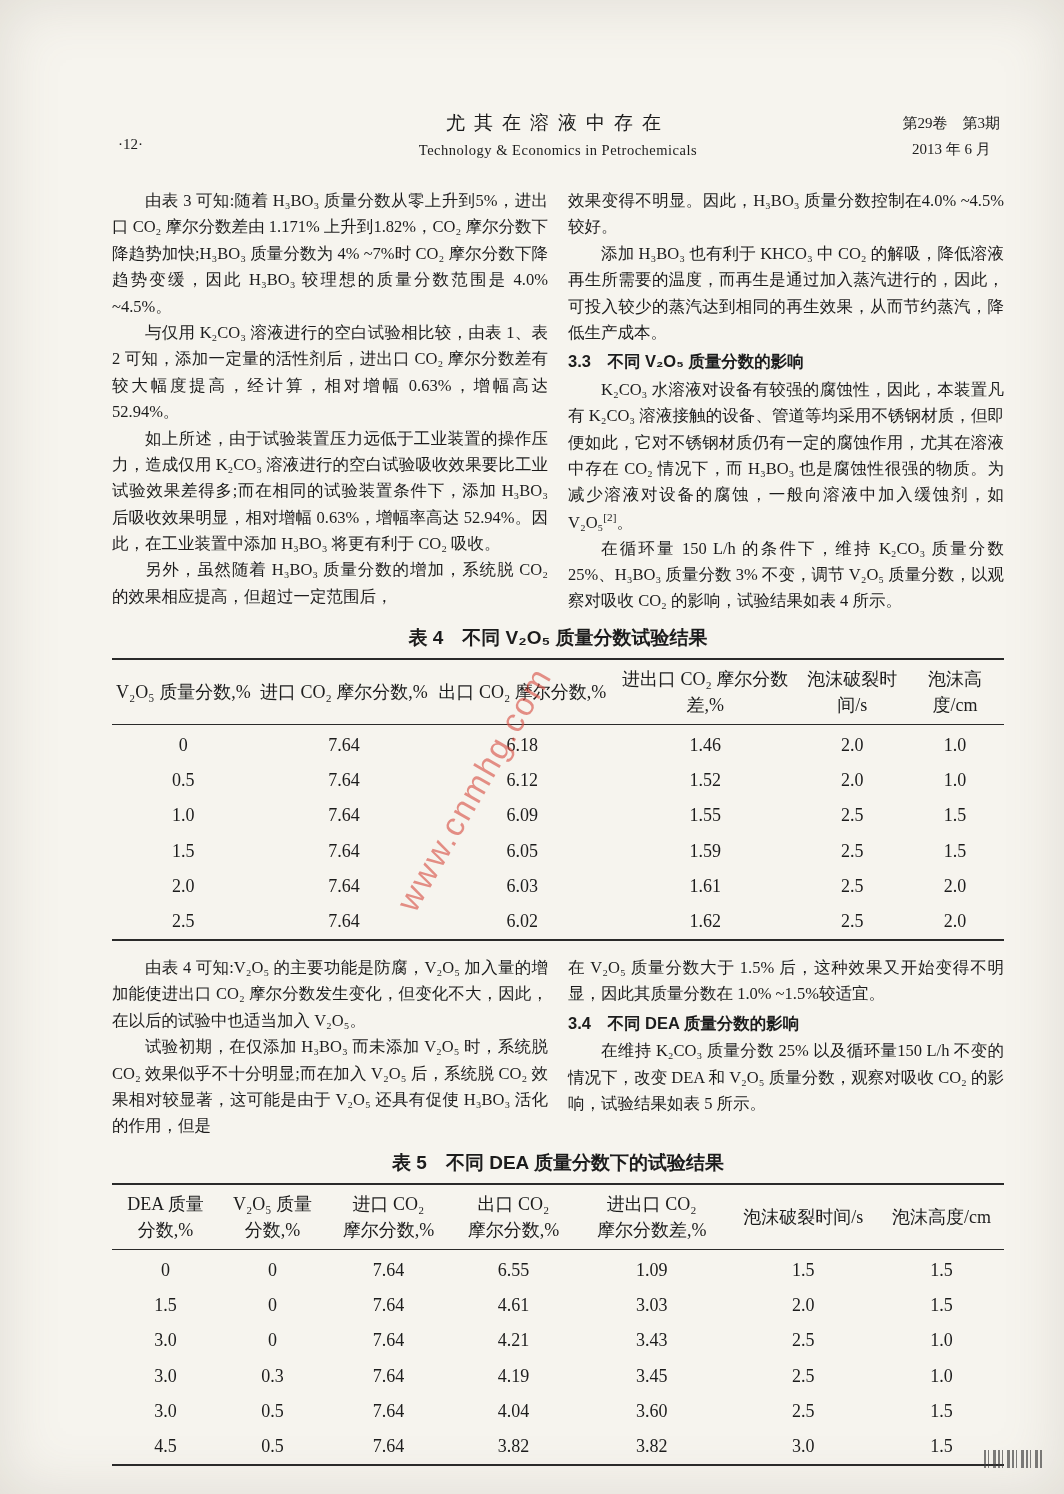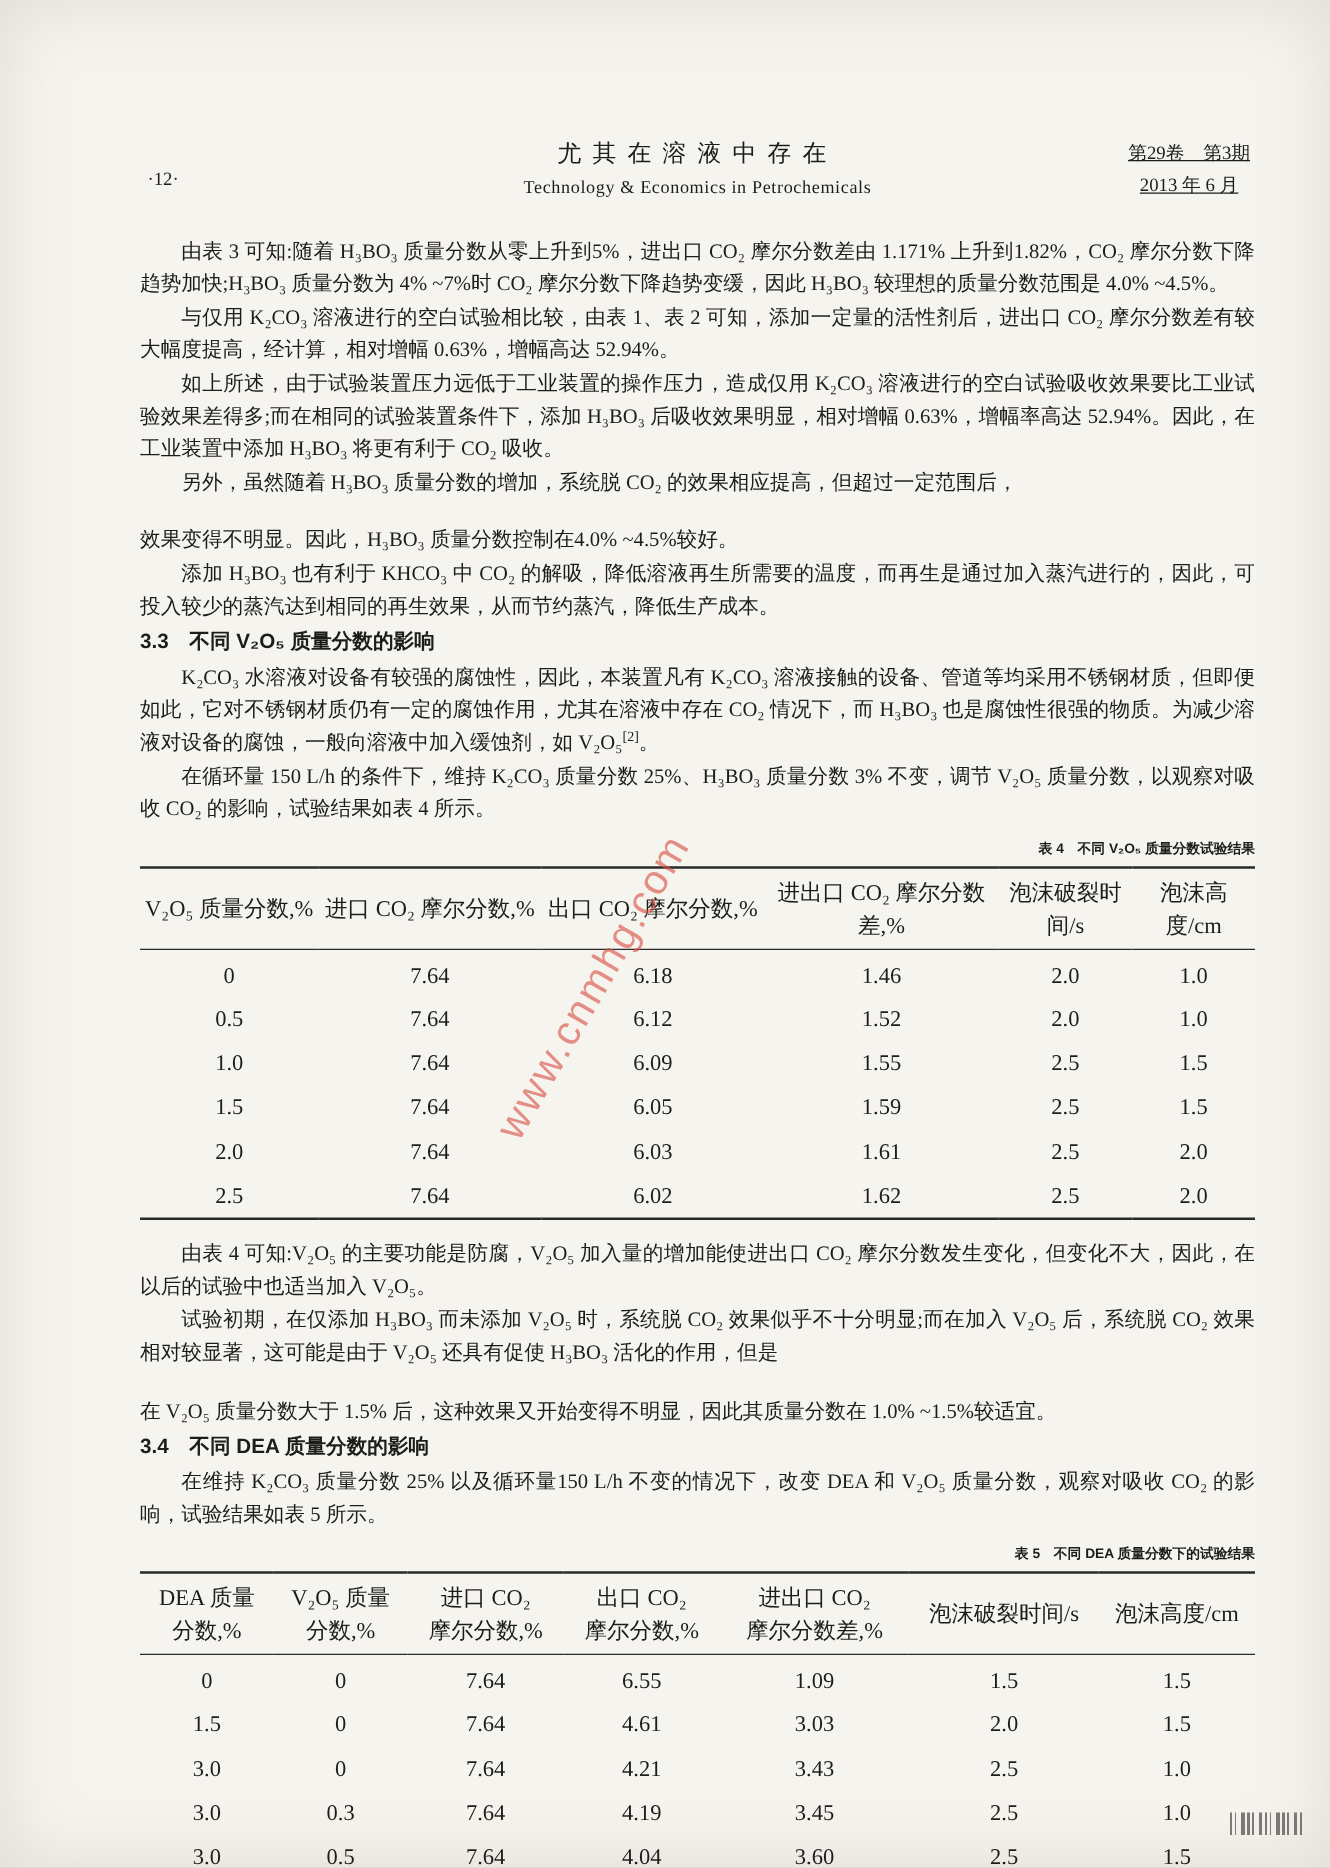--- a/index.html
+++ b/index.html
@@ -17,47 +17,47 @@
     overflow: hidden;
     box-shadow: inset 0 0 60px rgba(120,110,95,0.18);
   }
 
   
   .header { position: relative; height: 58px; }
   .header-center { text-align: center; }
   .journal-cn { font-size: 19px; letter-spacing: 9px; font-weight: 500; }
   .journal-en { font-size: 14.5px; margin-top: 6px; letter-spacing: 0.5px; }
   .page-num { position: absolute; left: 6px; top: 26px; font-size: 15px; }
-  .issue-block { position: absolute; right: 4px; top: 0; text-align: center; font-size: 15px; line-height: 1.75; text-decoration: underline; }
-
-  
-  .two-col { display: flex; gap: 20px; margin-top: 20px; flex-direction: column; }
+  .issue-block { position: absolute; right: 4px; top: 0; text-align: center; font-size: 15px; line-height: 1.75; }
+
+  
+  .two-col { display: flex; gap: 20px; margin-top: 20px; }
   .col { flex: 1 1 0; }
   .body-p {
     font-size: 16.5px;
     line-height: 1.6;
     text-align: justify;
     text-indent: 2em;
   }
   .no-indent { text-indent: 0; }
   .sec-heading {
     font-size: 16.5px;
     line-height: 1.6;
     font-weight: bold;
     font-family: "Liberation Sans", sans-serif;
     margin: 2px 0;
   }
   sup.cite { font-size: 0.68em; vertical-align: super; }
 
   
   .table-block { margin-top: 10px; }
   .table-title {
-    text-align: right;
+    text-align: center;
     font-weight: bold;
-    font-size: 11px;
+    font-size: 19px;
     font-family: "Liberation Sans", sans-serif;
     margin-bottom: 7px;
   }
   table.paper-table {
     width: 100%;
     border-collapse: collapse;
     border-top: 2px solid #2a2a2a;
     border-bottom: 2px solid #2a2a2a;
     font-size: 18px;
   }

